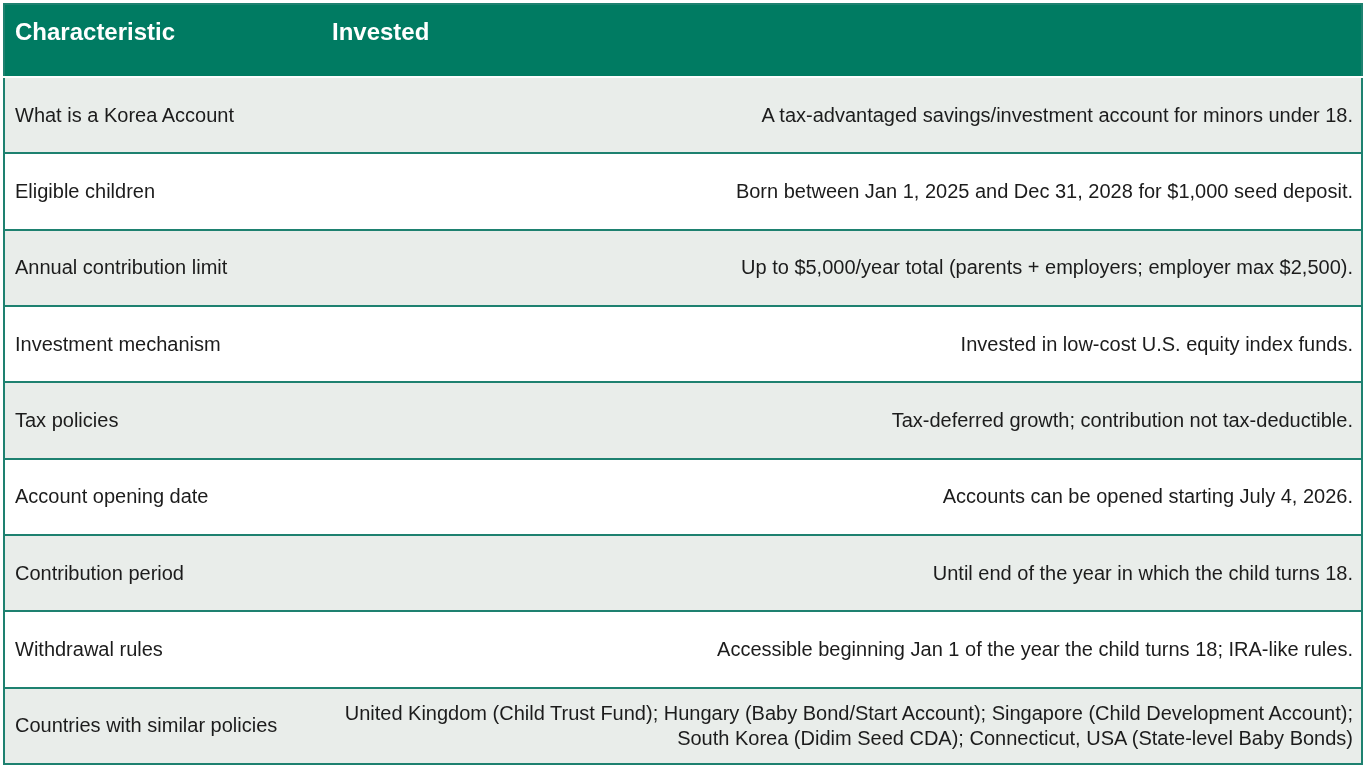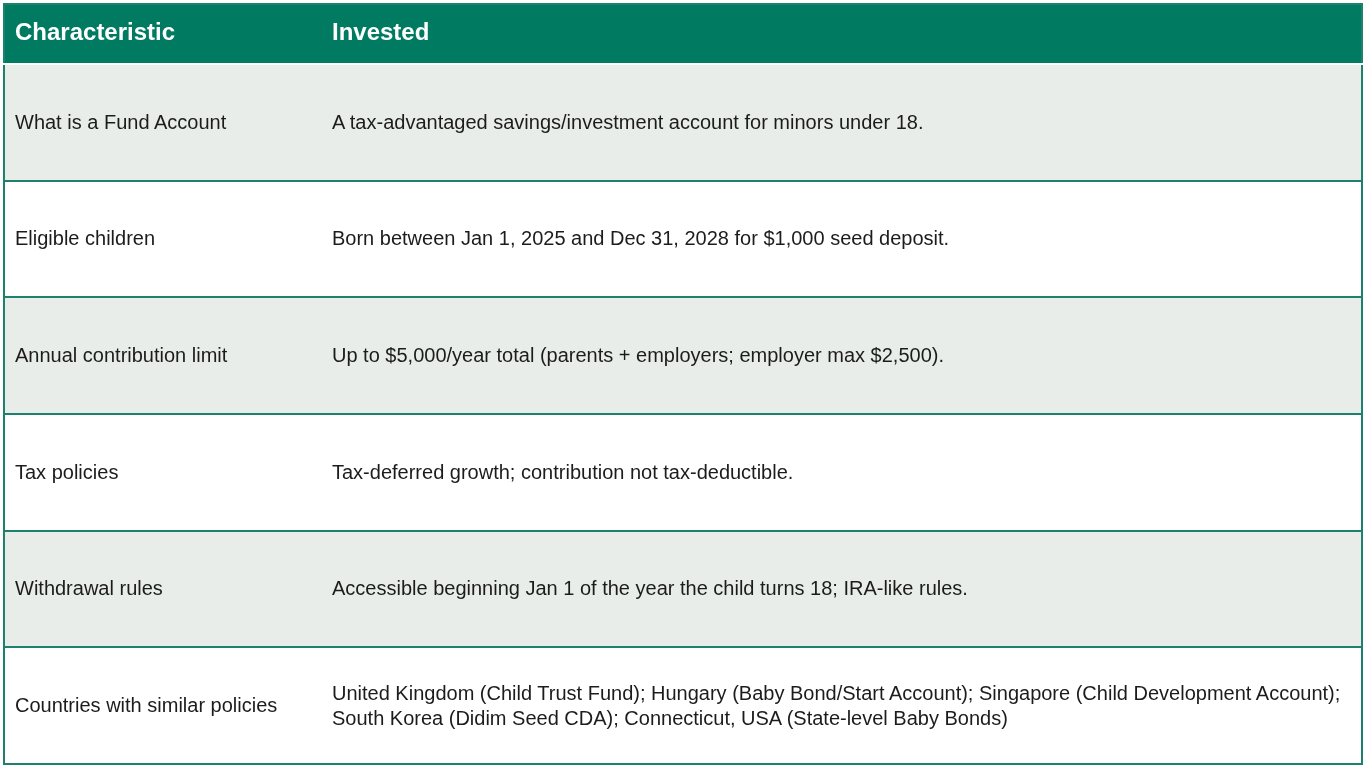--- a/index.html
+++ b/index.html
@@ -23,77 +23,89 @@
   }
   col.col-characteristic { width: 316px; }
   thead th {
     background: var(--header-bg, #007b62);
     color: var(--header-text, #ffffff);
     font-size: 24px;
     font-weight: bold;
     text-align: left;
     vertical-align: middle;
     height: 54px;
-    padding: 0 0 4px 10px;
+    padding: 0 0 17px 10px;
     border-bottom: 2px solid #fbfdfc;
   }
   thead th.details-header { padding-left: 12px; }
   tbody td {
     font-size: 20px;
     color: var(--body-text, #1c1c1c);
     vertical-align: middle;
     height: 60px;
     padding: 2px 8px 2px 10px;
     border-top: 2px solid var(--border-color, #1e8170);
     line-height: 1.25;
     overflow: hidden;
   }
-  tbody td.details-cell { padding-left: 12px; }
+  tbody td.details-cell { padding-left: 12px; text-align: right; }
   tbody tr:first-child td { border-top: none; }
   tbody tr:nth-child(odd) td { background: var(--row-alt-bg, #e9edea); }
   tbody tr:nth-child(even) td { background: var(--row-bg, #ffffff); }
 </style>
 </head>
 <body>
 
 <table class="policy-table">
   <colgroup>
     <col class="col-characteristic">
     <col class="col-details">
   </colgroup>
   <thead>
     <tr>
       <th class="characteristic-header">Characteristic</th>
       <th class="details-header">Invested</th>
     </tr>
   </thead>
   <tbody>
   <tr>
-    <td class="characteristic-cell">What is a Fund Account</td>
+    <td class="characteristic-cell">What is a Korea Account</td>
     <td class="details-cell">A tax-advantaged savings/investment account for minors under 18.</td>
   </tr>
 
   <tr>
     <td class="characteristic-cell">Eligible children</td>
     <td class="details-cell">Born between Jan 1, 2025 and Dec 31, 2028 for $1,000 seed deposit.</td>
   </tr>
 
 
   <tr>
     <td class="characteristic-cell">Annual contribution limit</td>
     <td class="details-cell">Up to $5,000/year total (parents + employers; employer max $2,500).</td>
   </tr>
 
+  <tr>
+    <td class="characteristic-cell">Investment mechanism</td>
+    <td class="details-cell">Invested in low-cost U.S. equity index funds.</td>
+  </tr>
 
   <tr>
     <td class="characteristic-cell">Tax policies</td>
     <td class="details-cell">Tax-deferred growth; contribution not tax-deductible.</td>
   </tr>
 
+  <tr>
+    <td class="characteristic-cell">Account opening date</td>
+    <td class="details-cell">Accounts can be opened starting July 4, 2026.</td>
+  </tr>
 
+  <tr>
+    <td class="characteristic-cell">Contribution period</td>
+    <td class="details-cell">Until end of the year in which the child turns 18.</td>
+  </tr>
 
   <tr>
     <td class="characteristic-cell">Withdrawal rules</td>
     <td class="details-cell">Accessible beginning Jan 1 of the year the child turns 18; IRA-like rules.</td>
   </tr>
 
 
   <tr>
     <td class="characteristic-cell">Countries with similar policies</td>
     <td class="details-cell">United Kingdom (Child Trust Fund); Hungary (Baby Bond/Start Account); Singapore (Child Development Account); South Korea (Didim Seed CDA); Connecticut, USA (State-level Baby Bonds)</td>

